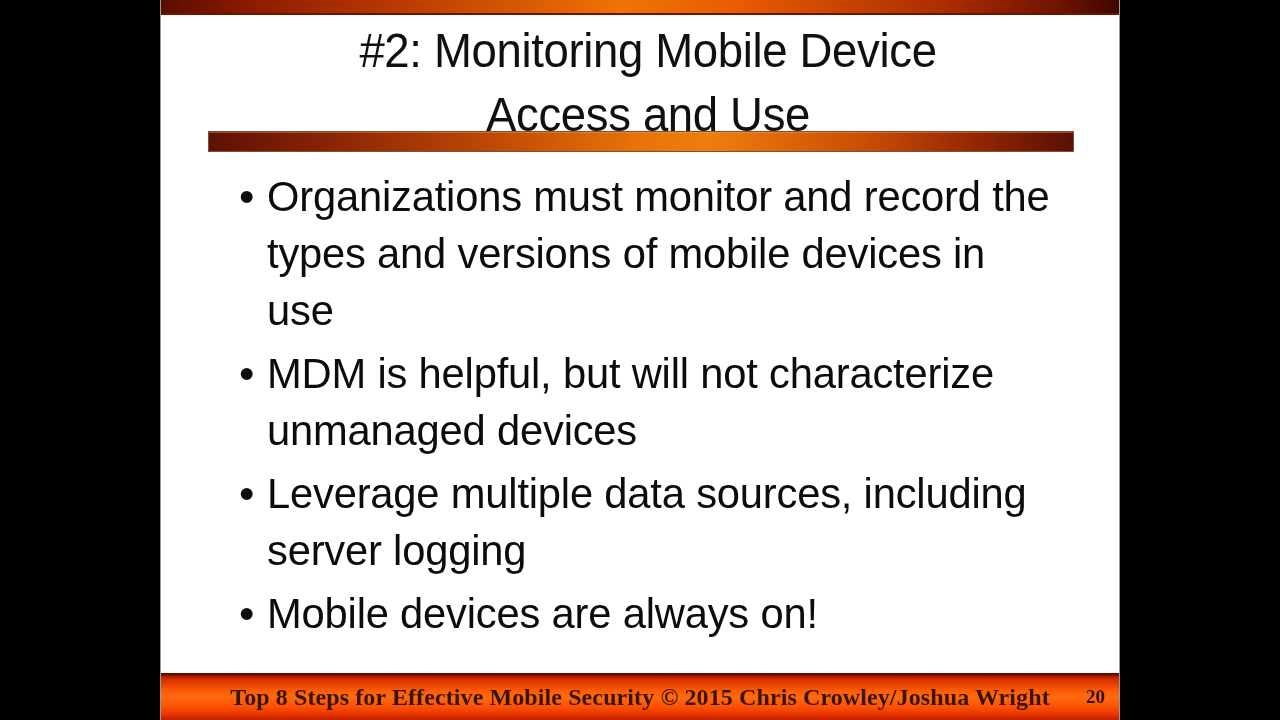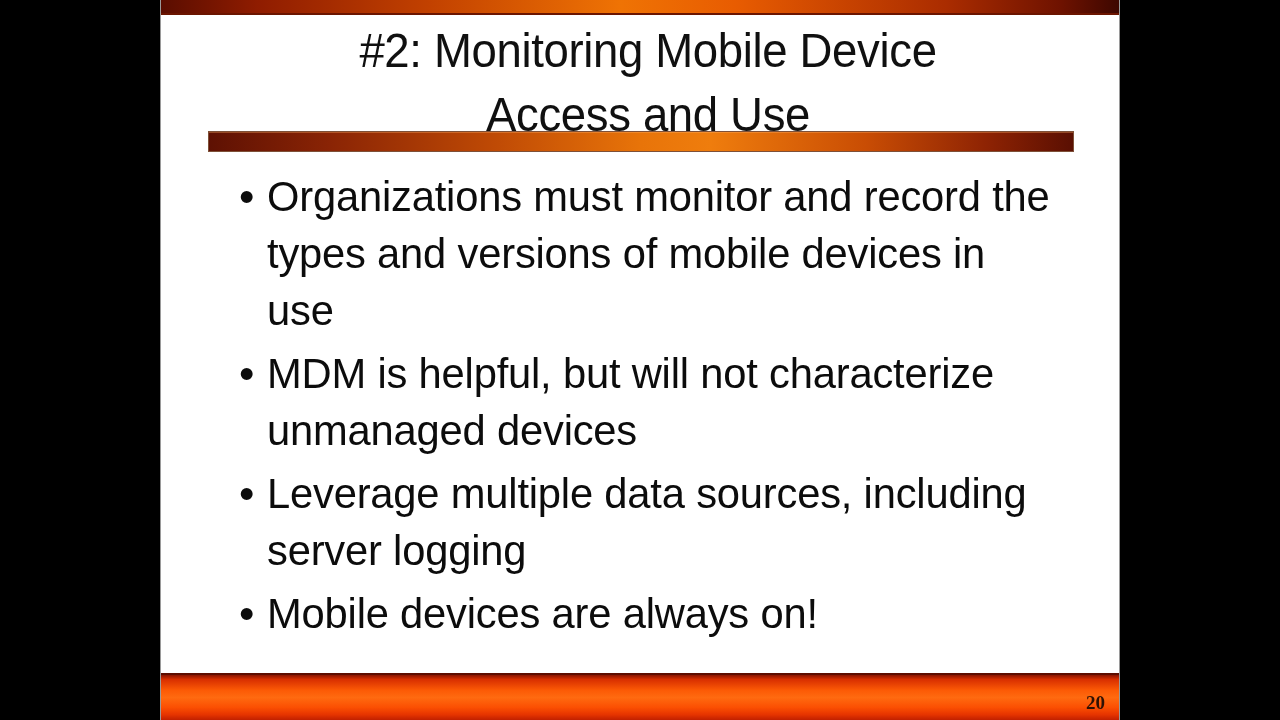--- a/index.html
+++ b/index.html
@@ -153,21 +153,21 @@
     font-weight: bold;
     font-size: 24px;
     color: #3a1405;
     letter-spacing: 0.1px;
     white-space: nowrap;
   }
 
   #footer-page {
     position: absolute;
     right: 14px;
-    bottom: 6px;
+    bottom: 12px;
     font-family: "Liberation Serif", serif;
     font-weight: bold;
     font-size: 19px;
     color: #2f1104;
   }
 </style>
 </head>
 <body>
 
 <div id="viewport">
@@ -201,17 +201,18 @@
       </div>
 
       <div class="bullet-row">
         <span class="bullet-dot">•</span>
         <span class="bullet-text">Mobile devices are always on!</span>
       </div>
 
     </div>
 
     <div id="footer">
+      <span id="footer-text">Top 8 Steps for Effective Mobile Security © 2015 Chris Crowley/Joshua Wright</span>
       <span id="footer-page">20</span>
     </div>
 
   </div>
 </div>
 
 </body></html>

